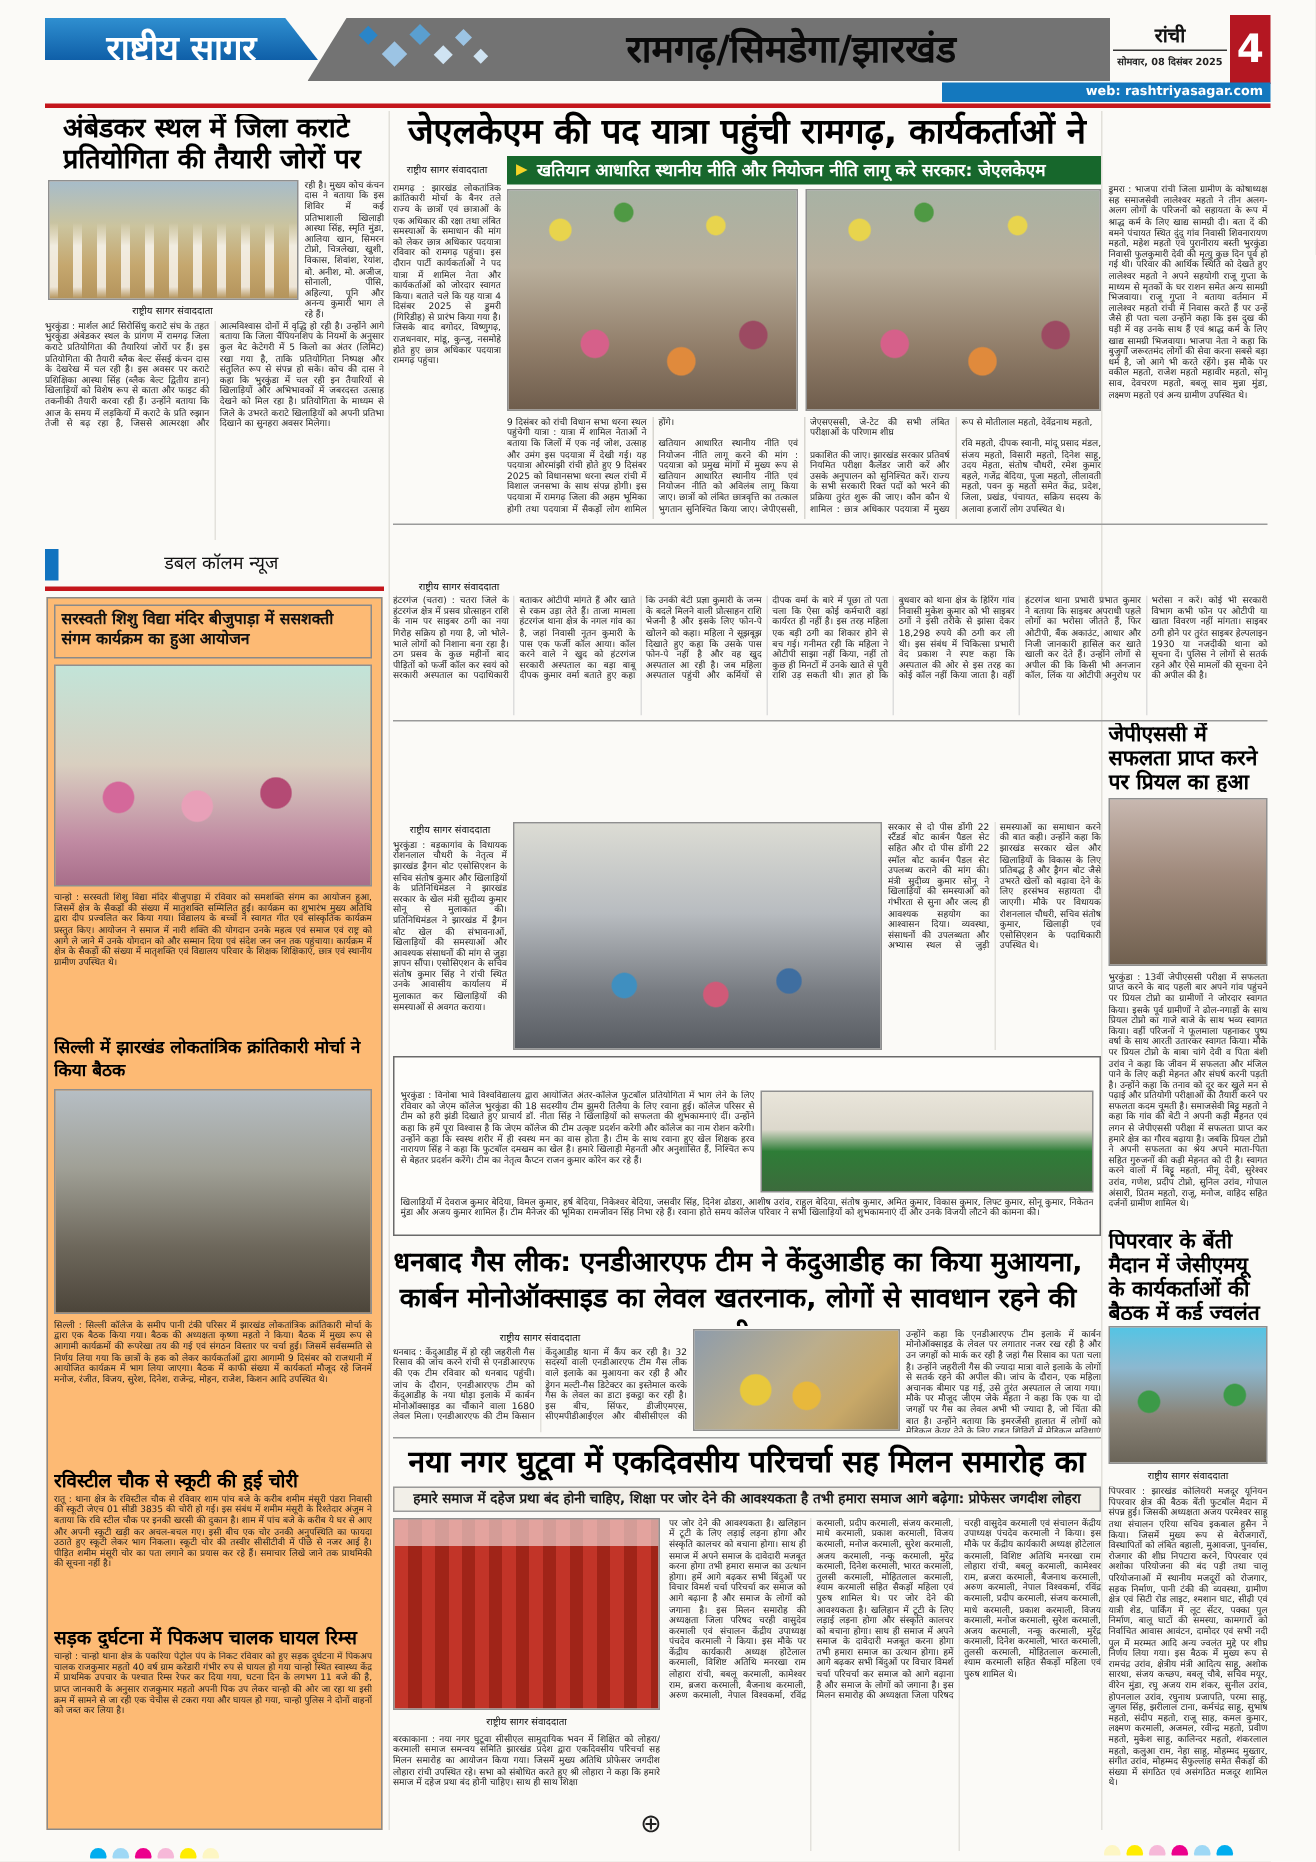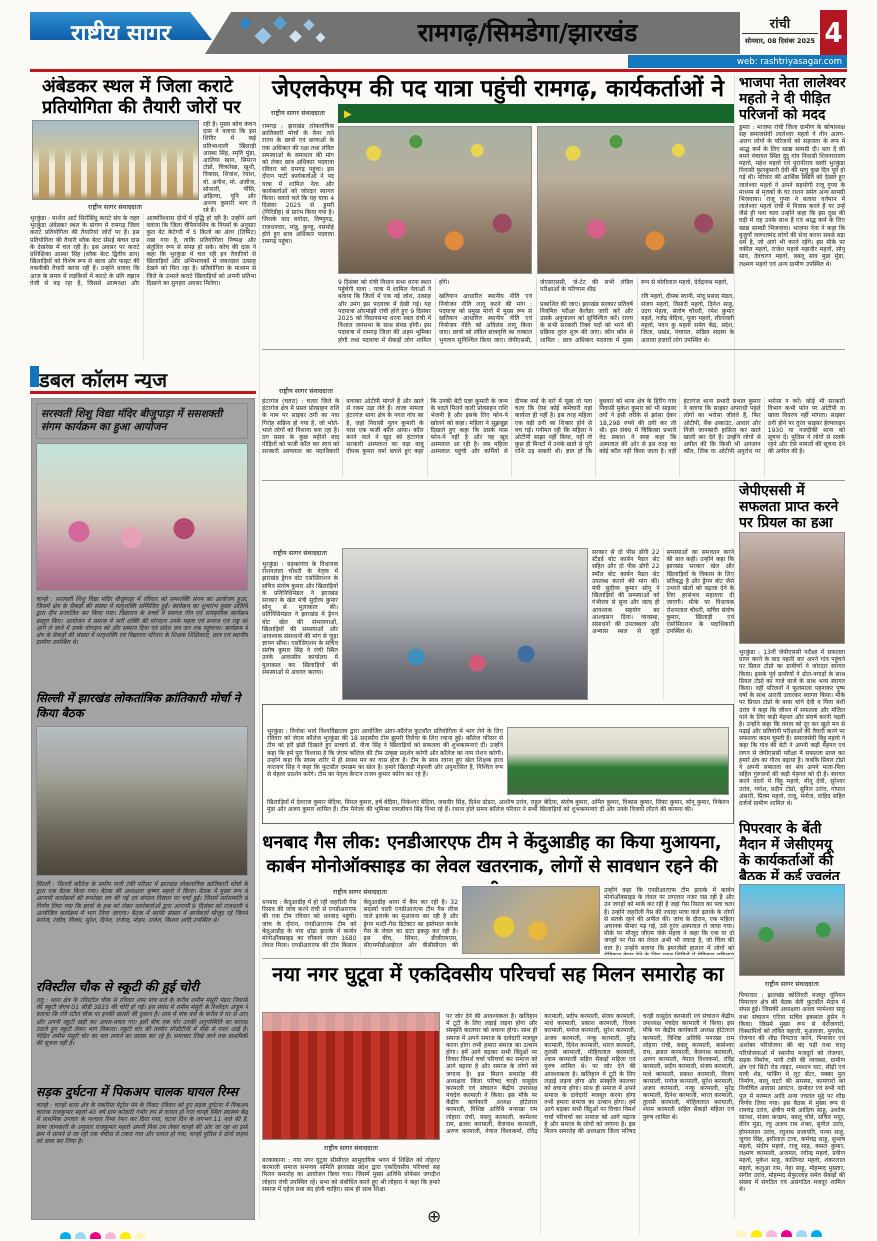--- a/index.html
+++ b/index.html
@@ -9,39 +9,39 @@
   
   .logo-box{background:linear-gradient(180deg,#2f8fd0 0%,#0f5fa8 100%);
             clip-path:polygon(0 0,88% 0,100% 100%,0 100%);
             color:#fff;font-weight:bold;font-size:23px;text-align:center;line-height:42px;}
   .gray-band{background:#737373;clip-path:polygon(26px 0,100% 0,100% 100%,0 100%);}
   .diamond{position:absolute;transform:rotate(45deg);}
   .region-title{font-size:25px;font-weight:bold;text-align:center;line-height:42px;color:#0a0a0a;}
   .city{font-size:13px;font-weight:bold;text-align:center;border-bottom:1.5px solid #333;padding-bottom:1px;}
   .dateline{font-size:6.5px;font-weight:bold;text-align:center;padding-top:2px;color:#222;}
   .pagenum{background:#b41722;color:#fff;font-size:26px;font-weight:bold;text-align:center;line-height:46px;}
-  .web-bar{background:#1478be;color:#fff;font-size:8.5px;font-weight:normal;text-align:right;
+  .web-bar{background:#1478be;color:#fff;font-size:8.5px;font-weight:bold;text-align:right;
            line-height:13px;padding-right:5px;}
   .red-rule{background:#c4161c;}
   
   .bt{font-size:6px;line-height:1.2;text-align:justify;color:#1c1c1c;}
   .pre{white-space:pre-line;}
   .byline{font-size:6.5px;font-weight:normal;text-align:center;color:#111;}
   .hl{font-weight:bold;color:#000;overflow:hidden;}
   .center{text-align:center;}
   .cols2{column-count:2;column-gap:7px;column-rule:1px solid #e3e1dc;}
   .cols3{column-count:3;column-gap:7px;column-rule:1px solid #e3e1dc;}
   .cols4{column-count:4;column-gap:8px;column-rule:1px solid #d8d6d0;}
   .cols7{column-count:7;column-gap:7px;column-rule:1px solid #ddd;}
   .hline{background:#9a9a9a;}
   .vline{background:#e2e0da;}
   
   .dcn-square{background:#1273bf;}
-  .dcn-title{font-size:20px;font-weight:bold;text-align:left;}
-  .left-box{border:1px solid #8a8a8a;background:#a3a3a3;font-style:italic;}
+  .dcn-title{font-size:12px;font-weight:normal;text-align:center;}
+  .left-box{border:1px solid #8a8a8a;background:#fdba74;}
   .mini-box{border:1px solid #8a8a8a;padding:3px 4px;font-size:10.5px;font-weight:bold;line-height:1.25;}
   
   .kicker-green{background:#17672c;color:#fff;font-size:11.5px;font-weight:bold;line-height:19px;
                 padding-left:20px;position:relative;}
   .kicker-green .arr{position:absolute;left:6px;top:0;color:#f5d327;font-size:10px;}
   .kicker-plain{background:#f2efe8;border:1px solid #9a9a9a;color:#1a1a1a;font-size:9px;
                 font-weight:bold;text-align:center;line-height:16px;}
   
   .photo{border:1px solid #8f8f8f;}
   .photo-karate{background:linear-gradient(180deg,#a7bcc9 0%,#cbc49e 38%,#c5a76e 72%,#b4945c 100%);}
@@ -138,21 +138,21 @@
 
     <div class="abs hl" style="left:4px;top:579px;width:212px;height:16px;font-size:12.5px;">रविस्टील चौक से स्कूटी की हुई चोरी</div>
     <div class="abs bt" style="left:4px;top:597px;width:212px;height:84px;">रातू : थाना क्षेत्र के रविस्टील चौक से रविवार शाम पांच बजे के करीब शमीम मंसूरी पंडरा निवासी की स्कूटी जेएच 01 सीडी 3835 की चोरी हो गई। इस संबंध में शमीम मंसूरी के रिश्तेदार अंजुम ने बताया कि रवि स्टील चौक पर इनकी खरसी की दुकान है। शाम में पांच बजे के करीब ये घर से आए और अपनी स्कूटी खड़ी कर अचल-बचल गए। इसी बीच एक चोर उनकी अनुपस्थिति का फायदा उठाते हुए स्कूटी लेकर भाग निकला। स्कूटी चोर की तस्वीर सीसीटीवी में पीछे से नजर आई है। पीड़ित शमीम मंसूरी चोर का पता लगाने का प्रयास कर रहे हैं। समाचार लिखे जाने तक प्राथमिकी की सूचना नहीं है।</div>
 
     <div class="abs hl" style="left:4px;top:684px;width:212px;height:16px;font-size:12.5px;">सड़क दुर्घटना में पिकअप चालक घायल रिम्स रेफर</div>
     <div class="abs bt" style="left:4px;top:702px;width:212px;height:110px;">चान्हो : चान्हो थाना क्षेत्र के पकरिया पेट्रोल पंप के निकट रविवार को हुए सड़क दुर्घटना में पिकअप चालक राजकुमार महतो 40 वर्ष ग्राम करेडारी गंभीर रुप से घायल हो गया चान्हो स्थित स्वास्थ्य केंद्र में प्राथमिक उपचार के पश्चात रिम्स रेफर कर दिया गया, घटना दिन के लगभग 11 बजे की है, प्राप्त जानकारी के अनुसार राजकुमार महतो अपनी पिक उप लेकर चान्हो की ओर जा रहा था इसी क्रम में सामने से जा रही एक चेचीस से टकरा गया और घायल हो गया, चान्हो पुलिस ने दोनों वाहनों को जब्त कर लिया है।</div>
   </div>
 
   <div class="abs hl center" style="left:262px;top:72px;width:472px;height:32px;font-size:23px;line-height:32px;">जेएलकेएम की पद यात्रा पहुंची रामगढ़, कार्यकर्ताओं ने किया भव्य स्वागत</div>
   <div class="abs byline" style="left:262px;top:108px;width:72px;height:10px;">राष्ट्रीय सागर संवाददाता</div>
-  <div class="abs kicker-green" style="left:338px;top:104px;width:396px;height:19px;"><span class="arr">▶</span></div>
+  <div class="abs kicker-green" style="left:338px;top:104px;width:396px;height:19px;"><span class="arr">▶</span><span>खतियान आधारित स्थानीय नीति और नियोजन नीति लागू करे सरकार: जेएलकेएम</span></div>
   <div class="abs bt" style="left:262px;top:122px;width:72px;height:224px;">रामगढ़ : झारखंड लोकतांत्रिक क्रांतिकारी मोर्चा के बैनर तले राज्य के छात्रों एवं छात्राओं के एक अधिकार की रक्षा तथा लंबित समस्याओं के समाधान की मांग को लेकर छात्र अधिकार पदयात्रा रविवार को रामगढ़ पहुंचा। इस दौरान पार्टी कार्यकर्ताओं ने पद यात्रा में शामिल नेता और कार्यकर्ताओं को जोरदार स्वागत किया। बताते चले कि यह यात्रा 4 दिसंबर 2025 से डुमरी (गिरिडीह) से प्रारंभ किया गया है। जिसके बाद बगोदर, विष्णुगढ़, राजधनवार, मांडू, कुन्जु, नसमोहे होते हुए छात्र अधिकार पदयात्रा रामगढ़ पहुंचा।</div>
   <div class="abs photo photo-rally" style="left:338px;top:126px;width:194px;height:148px;"></div>
   <div class="abs photo photo-rally" style="left:537px;top:126px;width:197px;height:148px;"></div>
   <div class="abs bt cols4 pre" style="left:338px;top:278px;width:396px;height:68px;">9 दिसंबर को रांची विधान सभा धरना स्थल पहुंचेगी यात्रा : यात्रा में शामिल नेताओं ने बताया कि जिलों में एक नई जोश, उत्साह और उमंग इस पदयात्रा में देखी गई। यह पदयात्रा ओरमांझी रांची होते हुए 9 दिसंबर 2025 को विधानसभा धरना स्थल रांची में विशाल जनसभा के साथ संपन्न होगी। इस पदयात्रा में रामगढ़ जिला की अहम भूमिका होगी तथा पदयात्रा में सैकड़ों लोग शामिल होंगे।
 
 खतियान आधारित स्थानीय नीति एवं नियोजन नीति लागू करने की मांग : पदयात्रा को प्रमुख मांगों में मुख्य रूप से खतियान आधारित स्थानीय नीति एवं नियोजन नीति को अविलंब लागू किया जाए। छात्रों को लंबित छात्रवृत्ति का तत्काल भुगतान सुनिश्चित किया जाए। जेपीएससी, जेएसएससी, जे-टेट की सभी लंबित परीक्षाओं के परिणाम शीघ्र
 
 प्रकाशित की जाए। झारखंड सरकार प्रतिवर्ष नियमित परीक्षा कैलेंडर जारी करें और उसके अनुपालन को सुनिश्चित करें। राज्य के सभी सरकारी रिक्त पदों को भरने की प्रक्रिया तुरंत शुरू की जाए। कौन कौन थे शामिल : छात्र अधिकार पदयात्रा में मुख्य रूप से मोतीलाल महतो, देवेंद्रनाथ महतो,
 
 रवि महतो, दीपक स्वानी, मांदू प्रसाद मंडल, संजय महतो, विसारी महतो, दिनेश साहू, उदय मेहता, संतोष चौधरी, रमेश कुमार बहले, गजेंद्र बेदिया, पूजा महतो, लीलावती महतो, पवन कु महतो समेत केंद्र, प्रदेश, जिला, प्रखंड, पंचायत, सक्रिय सदस्य के अलावा हजारों लोग उपस्थित थे।</div>
@@ -177,26 +177,26 @@
 
   <div class="abs hl center" style="left:262px;top:830px;width:460px;height:54px;font-size:18px;line-height:1.35;">धनबाद गैस लीक: एनडीआरएफ टीम ने केंदुआडीह का किया मुआयना, कार्बन मोनोऑक्साइड का लेवल खतरनाक, लोगों से सावधान रहने की अपील</div>
   <div class="abs byline" style="left:300px;top:887px;width:120px;height:10px;">राष्ट्रीय सागर संवाददाता</div>
   <div class="abs bt cols2" style="left:262px;top:898px;width:196px;height:57px;">धनबाद : केंदुआडीह में हो रही जहरीली गैस रिसाव की जांच करने रांची से एनडीआरएफ की एक टीम रविवार को धनबाद पहुंची। जांच के दौरान, एनडीआरएफ टीम को केंदुआडीह के नया धोड़ा इलाके में कार्बन मोनोऑक्साइड का चौंकाने वाला 1680 लेवल मिला। एनडीआरएफ की टीम किसान केंदुआडीह थाना में कैंप कर रही है। 32 सदस्यों वाली एनडीआरएफ टीम गैस लीक वाले इलाके का मुआयना कर रही है और ड्रेगन मल्टी-गैस डिटेक्टर का इस्तेमाल करके गैस के लेवल का डाटा इकट्ठा कर रही है। इस बीच, सिंफर, डीजीएमएस, सीएमपीडीआईएल और बीसीसीएल की रेस्क्यू टीमें भी इलाके में गैस रिसाव की लगातार जांच कर रही हैं। टीम का नेतृत्व कर रहे कमांडेंट विनय कुमार ने बताया कि इलाके के अलग-अलग हिस्सों में गैस का लेवल अलग-अलग था, लेकिन कार्बन मोनोऑक्साइड की सबसे ज्यादा मात्रा 1680 तक पाई गई, जो बेहद खतरनाक है। उन्होंने समझाया कि यह गैस सांस लेने पर खून में हीमोग्लोबिन के साथ मिल जाती है, जिससे ऑक्सीजन फेफड़ों तक नहीं पहुंच पाती और मौत हो सकती है।</div>
   <div class="abs photo photo-hazmat" style="left:462px;top:886px;width:138px;height:68px;"></div>
   <div class="abs bt" style="left:604px;top:886px;width:130px;height:69px;">उन्होंने कहा कि एनडीआरएफ टीम इलाके में कार्बन मोनोऑक्साइड के लेवल पर लगातार नजर रख रही है और उन जगहों को मार्क कर रही है जहां गैस रिसाव का पता चला है। उन्होंने जहरीली गैस की ज्यादा मात्रा वाले इलाके के लोगों से सतर्क रहने की अपील की। जांच के दौरान, एक महिला अचानक बीमार पड़ गई, उसे तुरंत अस्पताल ले जाया गया। मौके पर मौजूद जीएम जेके मेहता ने कहा कि एक या दो जगहों पर गैस का लेवल अभी भी ज्यादा है, जो चिंता की बात है। उन्होंने बताया कि इमरजेंसी हालात में लोगों को मेडिकल केयर देने के लिए राहत शिविरों में मेडिकल सुविधाएं और लोगों के रहने का इंतजाम किया गया है। उन्होंने आगे बताया कि लोगों को पुनर्वास के लिए बेलगड़िया और करमाटांड़ ले जाया जा रहा है। अब तक 110 लोग इन जगहों पर भ्रमण कर चुके हैं और सभी वहां जाकर नई जिंदगी शुरू करने के लिए तैयार हैं।</div>
 
   <div class="abs hline" style="left:262px;top:958px;width:472px;height:1px;"></div>
 
   <div class="abs hl center" style="left:262px;top:961px;width:472px;height:26px;font-size:20px;line-height:26px;">नया नगर घुटूवा में एकदिवसीय परिचर्चा सह मिलन समारोह का आयोजन</div>
+  <div class="abs kicker-plain" style="left:262px;top:991px;width:472px;height:17px;">हमारे समाज में दहेज प्रथा बंद होनी चाहिए, शिक्षा पर जोर देने की आवश्यकता है तभी हमारा समाज आगे बढ़ेगा: प्रोफेसर जगदीश लोहरा</div>
   <div class="abs photo photo-stage" style="left:262px;top:1012px;width:178px;height:128px;"></div>
   <div class="abs byline" style="left:276px;top:1143px;width:150px;height:10px;">राष्ट्रीय सागर संवाददाता</div>
   <div class="abs bt" style="left:262px;top:1156px;width:178px;height:78px;">बरकाकाना : नया नगर घुटूवा सीसीएल सामुदायिक भवन में शिक्षित को लोहरा/करमाली समाज समन्वय समिति झारखंड प्रदेश द्वारा एकदिवसीय परिचर्चा सह मिलन समारोह का आयोजन किया गया। जिसमें मुख्य अतिथि प्रोफेसर जगदीश लोहारा रांची उपस्थित रहे। सभा को संबोधित करते हुए श्री लोहारा ने कहा कि हमारे समाज में दहेज प्रथा बंद होनी चाहिए। साथ ही साथ शिक्षा</div>
   <div class="abs bt cols3" style="left:446px;top:1012px;width:288px;height:222px;">पर जोर देने की आवश्यकता है। खलिहान में टूटी के लिए लड़ाई लड़ना होगा और संस्कृति कालचर को बचाना होगा। साथ ही समाज में अपने समाज के दावेदारी मजबूत करना होगा तभी हमारा समाज का उत्थान होगा। हमें आगे बढ़कर सभी बिंदुओं पर विचार विमर्श चर्चा परिचर्चा कर समाज को आगे बढ़ाना है और समाज के लोगों को जगाना है। इस मिलन समारोह की अध्यक्षता जिला परिषद चरही वासुदेव करमाली एवं संचालन केंद्रीय उपाध्यक्ष पंचदेव करमाली ने किया। इस मौके पर केंद्रीय कार्यकारी अध्यक्ष होटेलाल करमाली, विशिष्ट अतिथि मनरखा राम लोहारा रांची, बबलू करमाली, कामेश्वर राम, ब्रजरा करमाली, बैजनाथ करमाली, अरुण करमाली, नेपाल विश्वकर्मा, रविंद्र करमाली, प्रदीप करमाली, संजय करमाली, माधे करमाली, प्रकाश करमाली, विजय करमाली, मनोज करमाली, सुरेश करमाली, अजय करमाली, नन्कू करमाली, मुरेंद्र करमाली, दिनेश करमाली, भारत करमाली, तुलसी करमाली, मोहितलाल करमाली, श्याम करमाली सहित सैकड़ों महिला एवं पुरुष शामिल थे। पर जोर देने की आवश्यकता है। खलिहान में टूटी के लिए लड़ाई लड़ना होगा और संस्कृति कालचर को बचाना होगा। साथ ही समाज में अपने समाज के दावेदारी मजबूत करना होगा तभी हमारा समाज का उत्थान होगा। हमें आगे बढ़कर सभी बिंदुओं पर विचार विमर्श चर्चा परिचर्चा कर समाज को आगे बढ़ाना है और समाज के लोगों को जगाना है। इस मिलन समारोह की अध्यक्षता जिला परिषद चरही वासुदेव करमाली एवं संचालन केंद्रीय उपाध्यक्ष पंचदेव करमाली ने किया। इस मौके पर केंद्रीय कार्यकारी अध्यक्ष होटेलाल करमाली, विशिष्ट अतिथि मनरखा राम लोहारा रांची, बबलू करमाली, कामेश्वर राम, ब्रजरा करमाली, बैजनाथ करमाली, अरुण करमाली, नेपाल विश्वकर्मा, रविंद्र करमाली, प्रदीप करमाली, संजय करमाली, माधे करमाली, प्रकाश करमाली, विजय करमाली, मनोज करमाली, सुरेश करमाली, अजय करमाली, नन्कू करमाली, मुरेंद्र करमाली, दिनेश करमाली, भारत करमाली, तुलसी करमाली, मोहितलाल करमाली, श्याम करमाली सहित सैकड़ों महिला एवं पुरुष शामिल थे।</div>
 
-  <div class="abs hl" style="left:739px;top:74px;width:108px;height:46px;font-size:14px;line-height:1.15;">भाजपा नेता लालेश्वर महतो ने दी पीड़ित परिजनों को मदद</div>
   <div class="abs bt" style="left:739px;top:123px;width:106px;height:223px;">डुमरा : भाजपा रांची जिला ग्रामीण के कोषाध्यक्ष सह समाजसेवी लालेश्वर महतो ने तीन अलग-अलग लोगों के परिजनों को सहायता के रूप में श्राद्ध कर्म के लिए खाद्य सामग्री दी। बता दें की बमने पंचायत स्थित दुंदु गांव निवासी शिवनारायण महतो, महेश महतो एवं पुरानीराय बस्ती भुरकुंडा निवासी फुलकुमारी देवी की मृत्यु कुछ दिन पूर्व हो गई थी। परिवार की आर्थिक स्थिति को देखते हुए लालेश्वर महतो ने अपने सहयोगी राजू गुप्ता के माध्यम से मृतकों के घर राशन समेत अन्य सामग्री भिजवाया। राजू गुप्ता ने बताया वर्तमान में लालेश्वर महतो रांची में निवास करते हैं पर उन्हें जैसे ही पता चला उन्होंने कहा कि इस दुख की घड़ी में वह उनके साथ हैं एवं श्राद्ध कर्म के लिए खाद्य सामग्री भिजवाया। भाजपा नेता ने कहा कि बुजुर्गों जरूरतमंद लोगों की सेवा करना सबसे बड़ा धर्म है, जो आगे भी करते रहेंगे। इस मौके पर वकील महतो, राजेश महतो महावीर महतो, सोनू साव, देवचरण महतो, बबलू साव मुन्ना मुंडा, लक्ष्मण महतो एवं अन्य ग्रामीण उपस्थित थे।</div>
 
   <div class="abs hl" style="left:739px;top:482px;width:108px;height:46px;font-size:14px;line-height:1.15;">जेपीएससी में सफलता प्राप्त करने पर प्रियल का हुआ जोरदार स्वागत</div>
   <div class="abs photo photo-jpsc" style="left:739px;top:532px;width:106px;height:112px;"></div>
   <div class="abs bt" style="left:739px;top:648px;width:106px;height:168px;">भुरकुंडा : 13वीं जेपीएससी परीक्षा में सफलता प्राप्त करने के बाद पहली बार अपने गांव पहुंचने पर प्रियल टोप्नो का ग्रामीणों ने जोरदार स्वागत किया। इसके पूर्व ग्रामीणों ने ढोल-नगाड़ों के साथ प्रियल टोप्नो का गाजे बाजे के साथ भव्य स्वागत किया। वहीं परिजनों ने फूलमाला पहनाकर पुष्प वर्षा के साथ आरती उतारकर स्वागत किया। मौके पर प्रियल टोप्नो के बाबा चांगे देवी व पिता बंशी उरांव ने कहा कि जीवन में सफलता और मंजिल पाने के लिए कड़ी मेहनत और संघर्ष करनी पड़ती है। उन्होंने कहा कि तनाव को दूर कर खुले मन से पढ़ाई और प्रतियोगी परीक्षाओं की तैयारी करने पर सफलता कदम चूमती है। समाजसेवी बिट्टू महतो ने कहा कि गांव की बेटी ने अपनी कड़ी मेहनत एवं लगन से जेपीएससी परीक्षा में सफलता प्राप्त कर हमारे क्षेत्र का गौरव बढ़ाया है। जबकि प्रियल टोप्नो ने अपनी सफलता का श्रेय अपने माता-पिता सहित गुरुजनों की कड़ी मेहनत को दी है। स्वागत करने वालों में बिट्टू महतो, मीनू देवी, सुरेश्वर उरांव, गणेश, प्रदीप टोप्नो, सुनिल उरांव, गोपाल अंसारी, प्रितम महतो, राजू, मनोज, वाहिद सहित दर्जनों ग्रामीण शामिल थे।</div>
 
   <div class="abs hl" style="left:739px;top:820px;width:108px;height:60px;font-size:14px;line-height:1.15;">पिपरवार के बेंती मैदान में जेसीएमयू के कार्यकर्ताओं की बैठक में कई ज्वलंत मुद्दों पर हुई चर्चा</div>
   <div class="abs photo photo-piparwar" style="left:739px;top:884px;width:106px;height:92px;"></div>
   <div class="abs byline" style="left:739px;top:979px;width:106px;height:10px;">राष्ट्रीय सागर संवाददाता</div>
   <div class="abs bt" style="left:739px;top:991px;width:106px;height:226px;">पिपरवार : झारखंड कोलियरी मजदूर यूनियन पिपरवार क्षेत्र की बैठक बेंती फुटबॉल मैदान में संपन्न हुई। जिसकी अध्यक्षता अजय परमेश्वर साहू तथा संचालन एरिया सचिव इकबाल हुसैन ने किया। जिसमें मुख्य रूप से बेरोजगारों, विस्थापितों को लंबित बहाली, मुआवजा, पुनर्वास, रोजगार की शीघ्र निपटारा करने, पिपरवार एवं अशोका परियोजना की बंद पड़ी तथा चालू परियोजनाओं में स्थानीय मजदूरों को रोजगार, सड़क निर्माण, पानी टंकी की व्यवस्था, ग्रामीण क्षेत्र एवं सिटी रोड लाइट, श्मशान घाट, सीढ़ी एवं यात्री शेड, पार्किंग में लूट सेंटर, पक्का पुल निर्माण, बालू घाटों की समस्या, कामगारों को निर्वाचित आवास आवंटन, दामोदर एवं सभी नदी पुल में मरम्मत आदि अन्य ज्वलंत मुद्दे पर शीघ्र निर्णय लिया गया। इस बैठक में मुख्य रूप से रामचंद्र उरांव, क्षेत्रीय मंत्री आदित्य साहू, अशोक सारथा, संजय कच्छप, बबलू चौबे, सचिव मयूर, वीरेन मुंडा, रघु अजय राम शंकर, सुनील उरांव, होपनलाल उरांव, रघुनाथ प्रजापति, परमा साहू, जुगल सिंह, झरीलाल टाना, कर्मचंद्र साहू, सुभाष महतो, संदीप महतो, राजू साह, कमल कुमार, लक्ष्मण करमाली, अजमल, रवीन्द्र महतो, प्रवीण महतो, मुकेश साहू, कालिन्दर महतो, शंकरलाल महतो, कलुआ राम, नेहा साहू, मोहम्मद मुख्तार, संगीत उरांव, मोहम्मद सैफुल्लाह समेत सैकड़ों की संख्या में संगठित एवं असंगठित मजदूर शामिल थे।</div>

